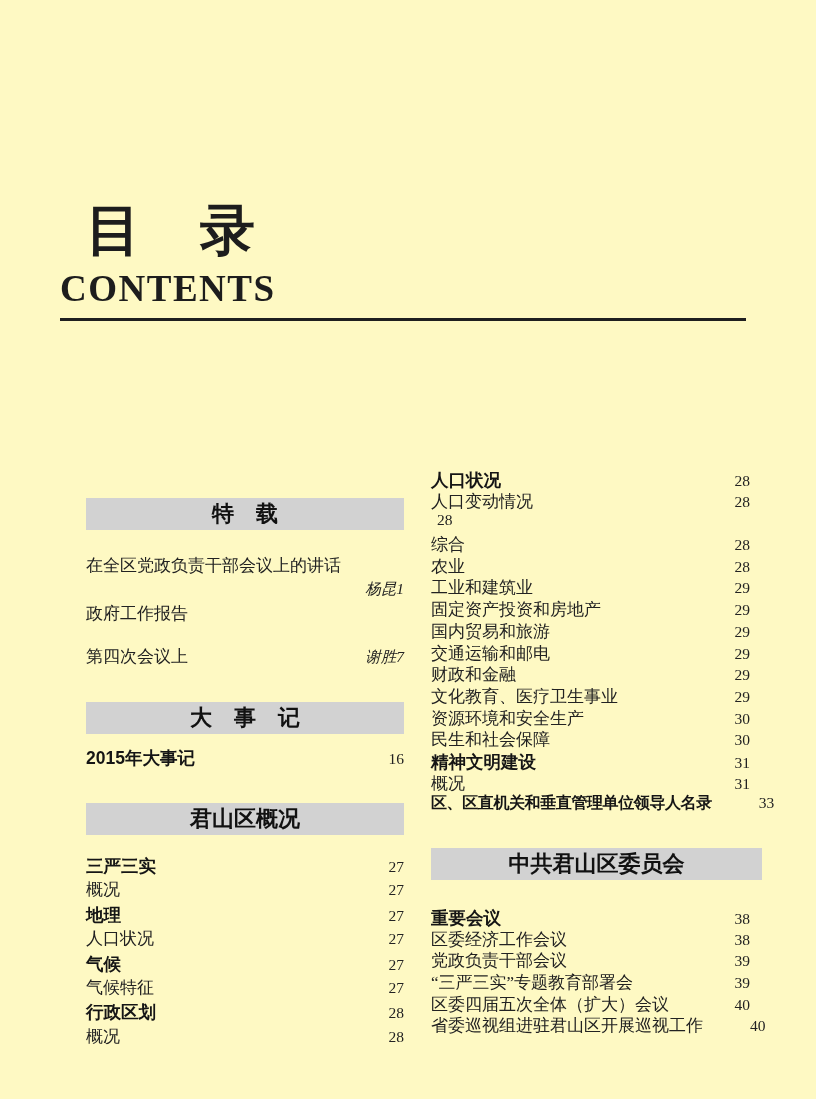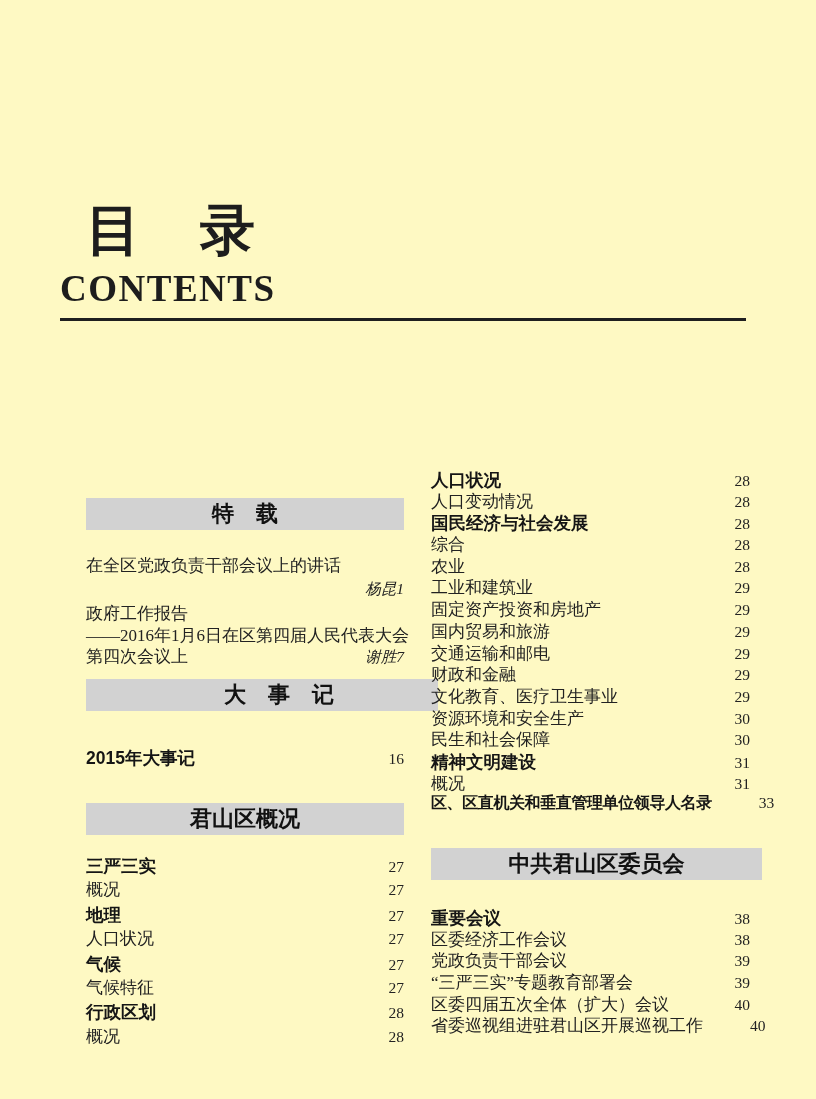--- a/index.html
+++ b/index.html
@@ -102,27 +102,26 @@
   <div class="abs title-rule"></div>
 
   <div class="abs sp-line" style="left:86px; top:554px;">在全区党政负责干部会议上的讲话</div>
 
   <div class="abs bar bar-left" style="top:498px;">
     <span>特　载</span>
   </div>
   <div class="abs sp-author" style="left:86px; top:579px; width:318px;">杨昆1</div>
 
   <div class="abs sp-line" style="left:86px; top:602px;">政府工作报告</div>
-  <div class="abs sp-line" style="left:86px; top:624px;">——2016年1月6日在区第四届人民代表大会</div>
   <div class="abs sp-row" style="left:86px; top:645px; width:318px;">
     <span class="sp-line">第四次会议上</span>
     <span class="sp-author">谢胜7</span>
   </div>
 
-  <div class="abs bar bar-left" style="top:679px;padding-left:34px;">
+  <div class="abs bar bar-left" style="top:702px;">
     <span>大　事　记</span>
   </div>
   <div class="abs rows rows-left" style="left:86px; top:746px; width:318px;">
     <div class="row">
       <span class="t bt">2015年大事记</span>
       <span class="p">16</span>
     </div>
   </div>
 
   <div class="abs bar bar-left" style="top:803px;">
@@ -166,21 +165,20 @@
   <div class="abs rows rows-right" style="left:431px; top:468px; width:319px;">
     <div class="row">
       <span class="t bt">人口状况</span>
       <span class="p">28</span>
     </div>
     <div class="row">
       <span class="t">人口变动情况</span>
       <span class="p">28</span>
     </div>
     <div class="row">
-      <span class="t bt">国民经济与社会发展</span>
       <span class="p">28</span>
     </div>
     <div class="row">
       <span class="t">综合</span>
       <span class="p">28</span>
     </div>
     <div class="row">
       <span class="t">农业</span>
       <span class="p">28</span>
     </div>

